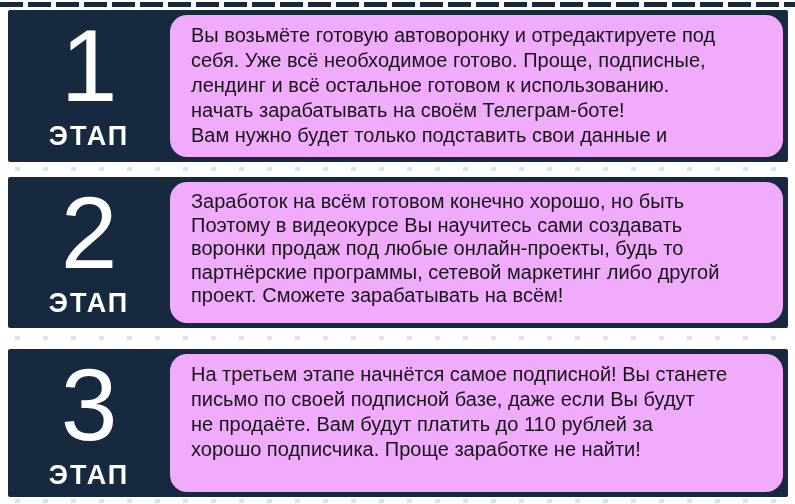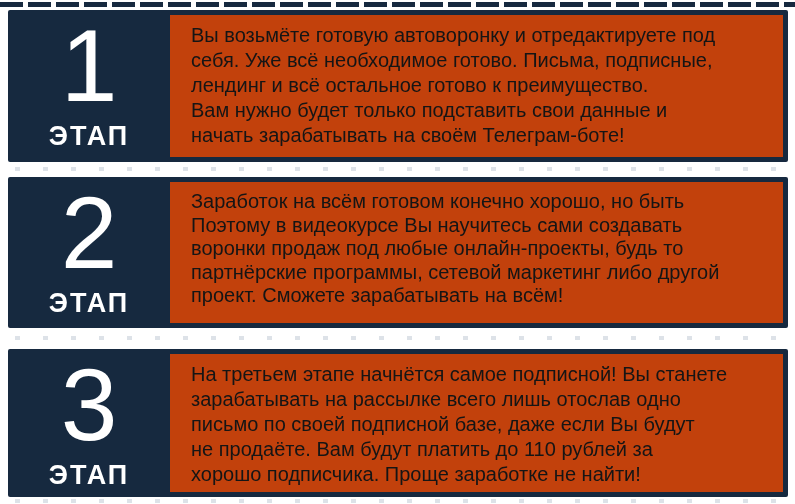--- a/index.html
+++ b/index.html
@@ -65,24 +65,25 @@
   .stage-label {
     margin-top: 5px;
     font-size: 27px;
     font-weight: 700;
     letter-spacing: 2px;
     color: #ffffff;
   }
   .text-panel {
     position: absolute;
     left: 162px; top: 5px; right: 5px; bottom: 5px;
-    background: #c2410c;
+    background: #f0abfc;
     padding: 8px 6px 0 21px;
     box-sizing: border-box;
     overflow: hidden;
+    border-radius: 17px;
   }
   .text-line {
     font-size: 20px;
     line-height: 25px;
     color: #151515;
     white-space: nowrap;
   }
   .block-2 .text-line { line-height: 23.5px; }
 </style>
 </head>
@@ -92,24 +93,24 @@
 
   <div class="top-edge"></div>
 
   <section class="stage-block block-1">
     <div class="stage-badge">
       <div class="stage-number">1</div>
       <div class="stage-label">ЭТАП</div>
     </div>
     <div class="text-panel">
       <div class="text-line">Вы возьмёте готовую автоворонку и отредактируете под</div>
-      <div class="text-line">себя. Уже всё необходимое готово. Письма, подписные,</div>
-      <div class="text-line">лендинг и всё остальное готово к преимущество.</div>
+      <div class="text-line">себя. Уже всё необходимое готово. Проще, подписные,</div>
+      <div class="text-line">лендинг и всё остальное готовом к использованию.</div>
+      <div class="text-line">начать зарабатывать на своём Телеграм-боте!</div>
       <div class="text-line">Вам нужно будет только подставить свои данные и</div>
-      <div class="text-line">начать зарабатывать на своём Телеграм-боте!</div>
     </div>
   </section>
 
   <div class="perforation perf-1"></div>
 
   <section class="stage-block block-2">
     <div class="stage-badge">
       <div class="stage-number">2</div>
       <div class="stage-label">ЭТАП</div>
     </div>
@@ -124,21 +125,20 @@
 
   <div class="perforation perf-2"></div>
 
   <section class="stage-block block-3">
     <div class="stage-badge">
       <div class="stage-number">3</div>
       <div class="stage-label">ЭТАП</div>
     </div>
     <div class="text-panel">
       <div class="text-line">На третьем этапе начнётся самое подписной! Вы станете</div>
-      <div class="text-line">зарабатывать на рассылке всего лишь отослав одно</div>
       <div class="text-line">письмо по своей подписной базе, даже если Вы будут</div>
       <div class="text-line">не продаёте. Вам будут платить до 110 рублей за</div>
       <div class="text-line">хорошо подписчика. Проще заработке не найти!</div>
     </div>
   </section>
 
   <div class="perforation perf-3"></div>
 
 </div>
 

